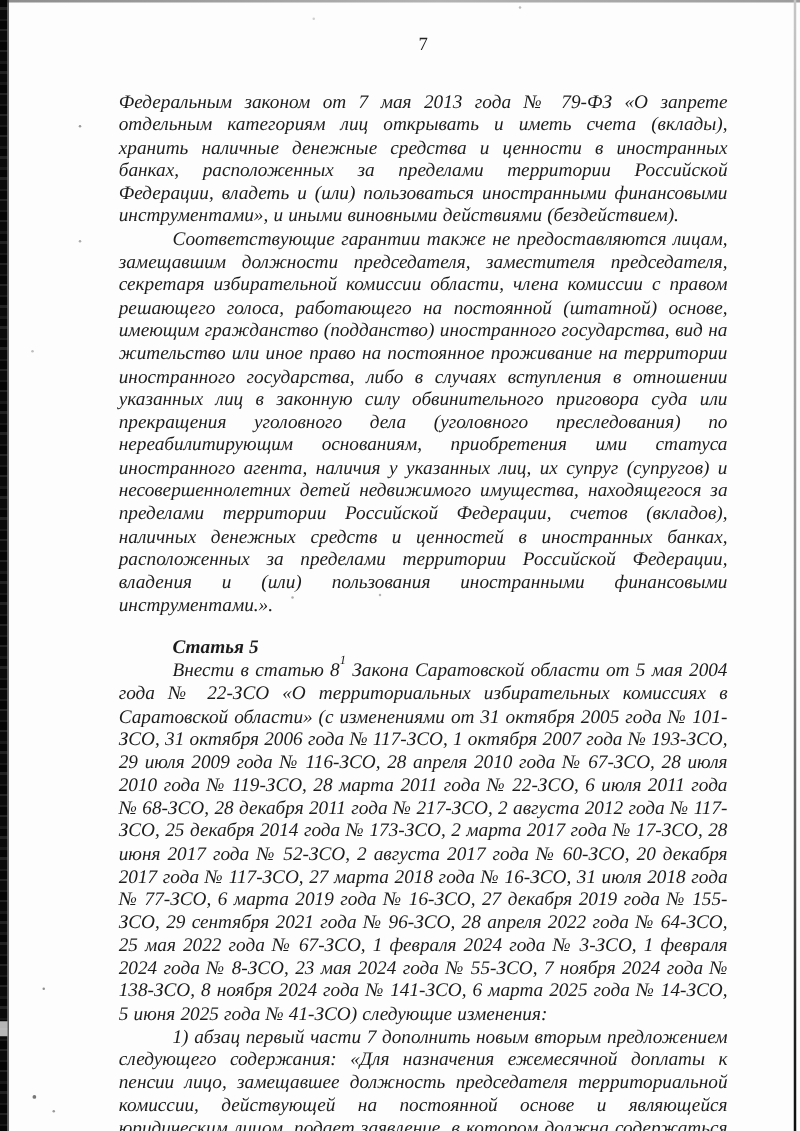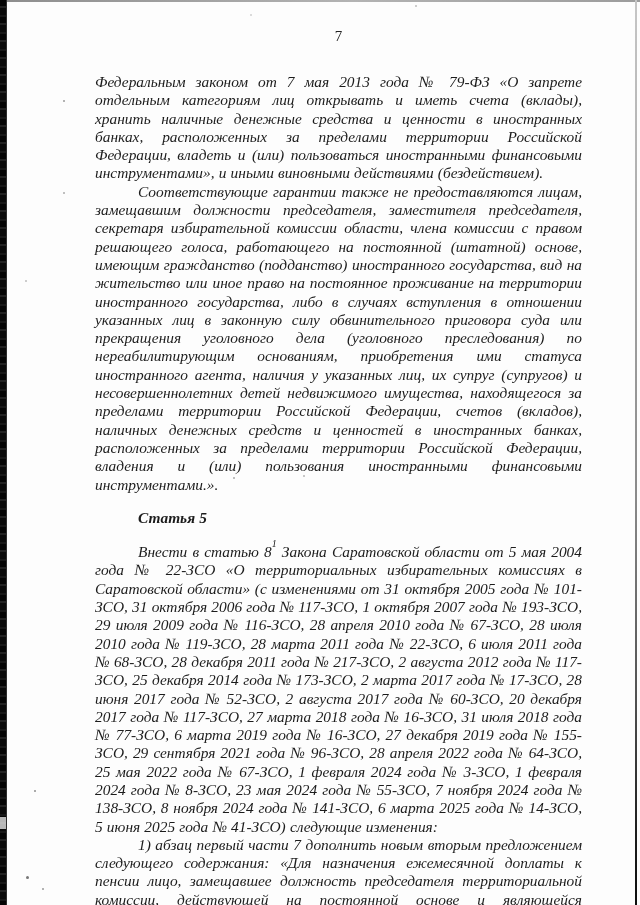--- a/index.html
+++ b/index.html
@@ -47,21 +47,21 @@
   }
   .content {
     position: absolute; left: 95px; top: 73px; width: 487px;
     font-size: 15.4px; line-height: 18.3px;
     text-align: justify;
     word-spacing: 0.02em;
   }
   .content p { margin: 0; text-indent: 43px; font-style: italic; }
   .content p.continued { text-indent: 0; }
   .article-heading {
-    margin: 15px 0 16px 0;
+    margin: 15px 0 1px 0;
     text-indent: 43px;
     font-size: 15.4px; line-height: 18.3px;
     font-weight: bold; font-style: italic;
     text-align: left;
   }
   sup.fn {
     font-size: 10px; line-height: 0;
     position: relative; top: -0.45em;
   }
 </style>

